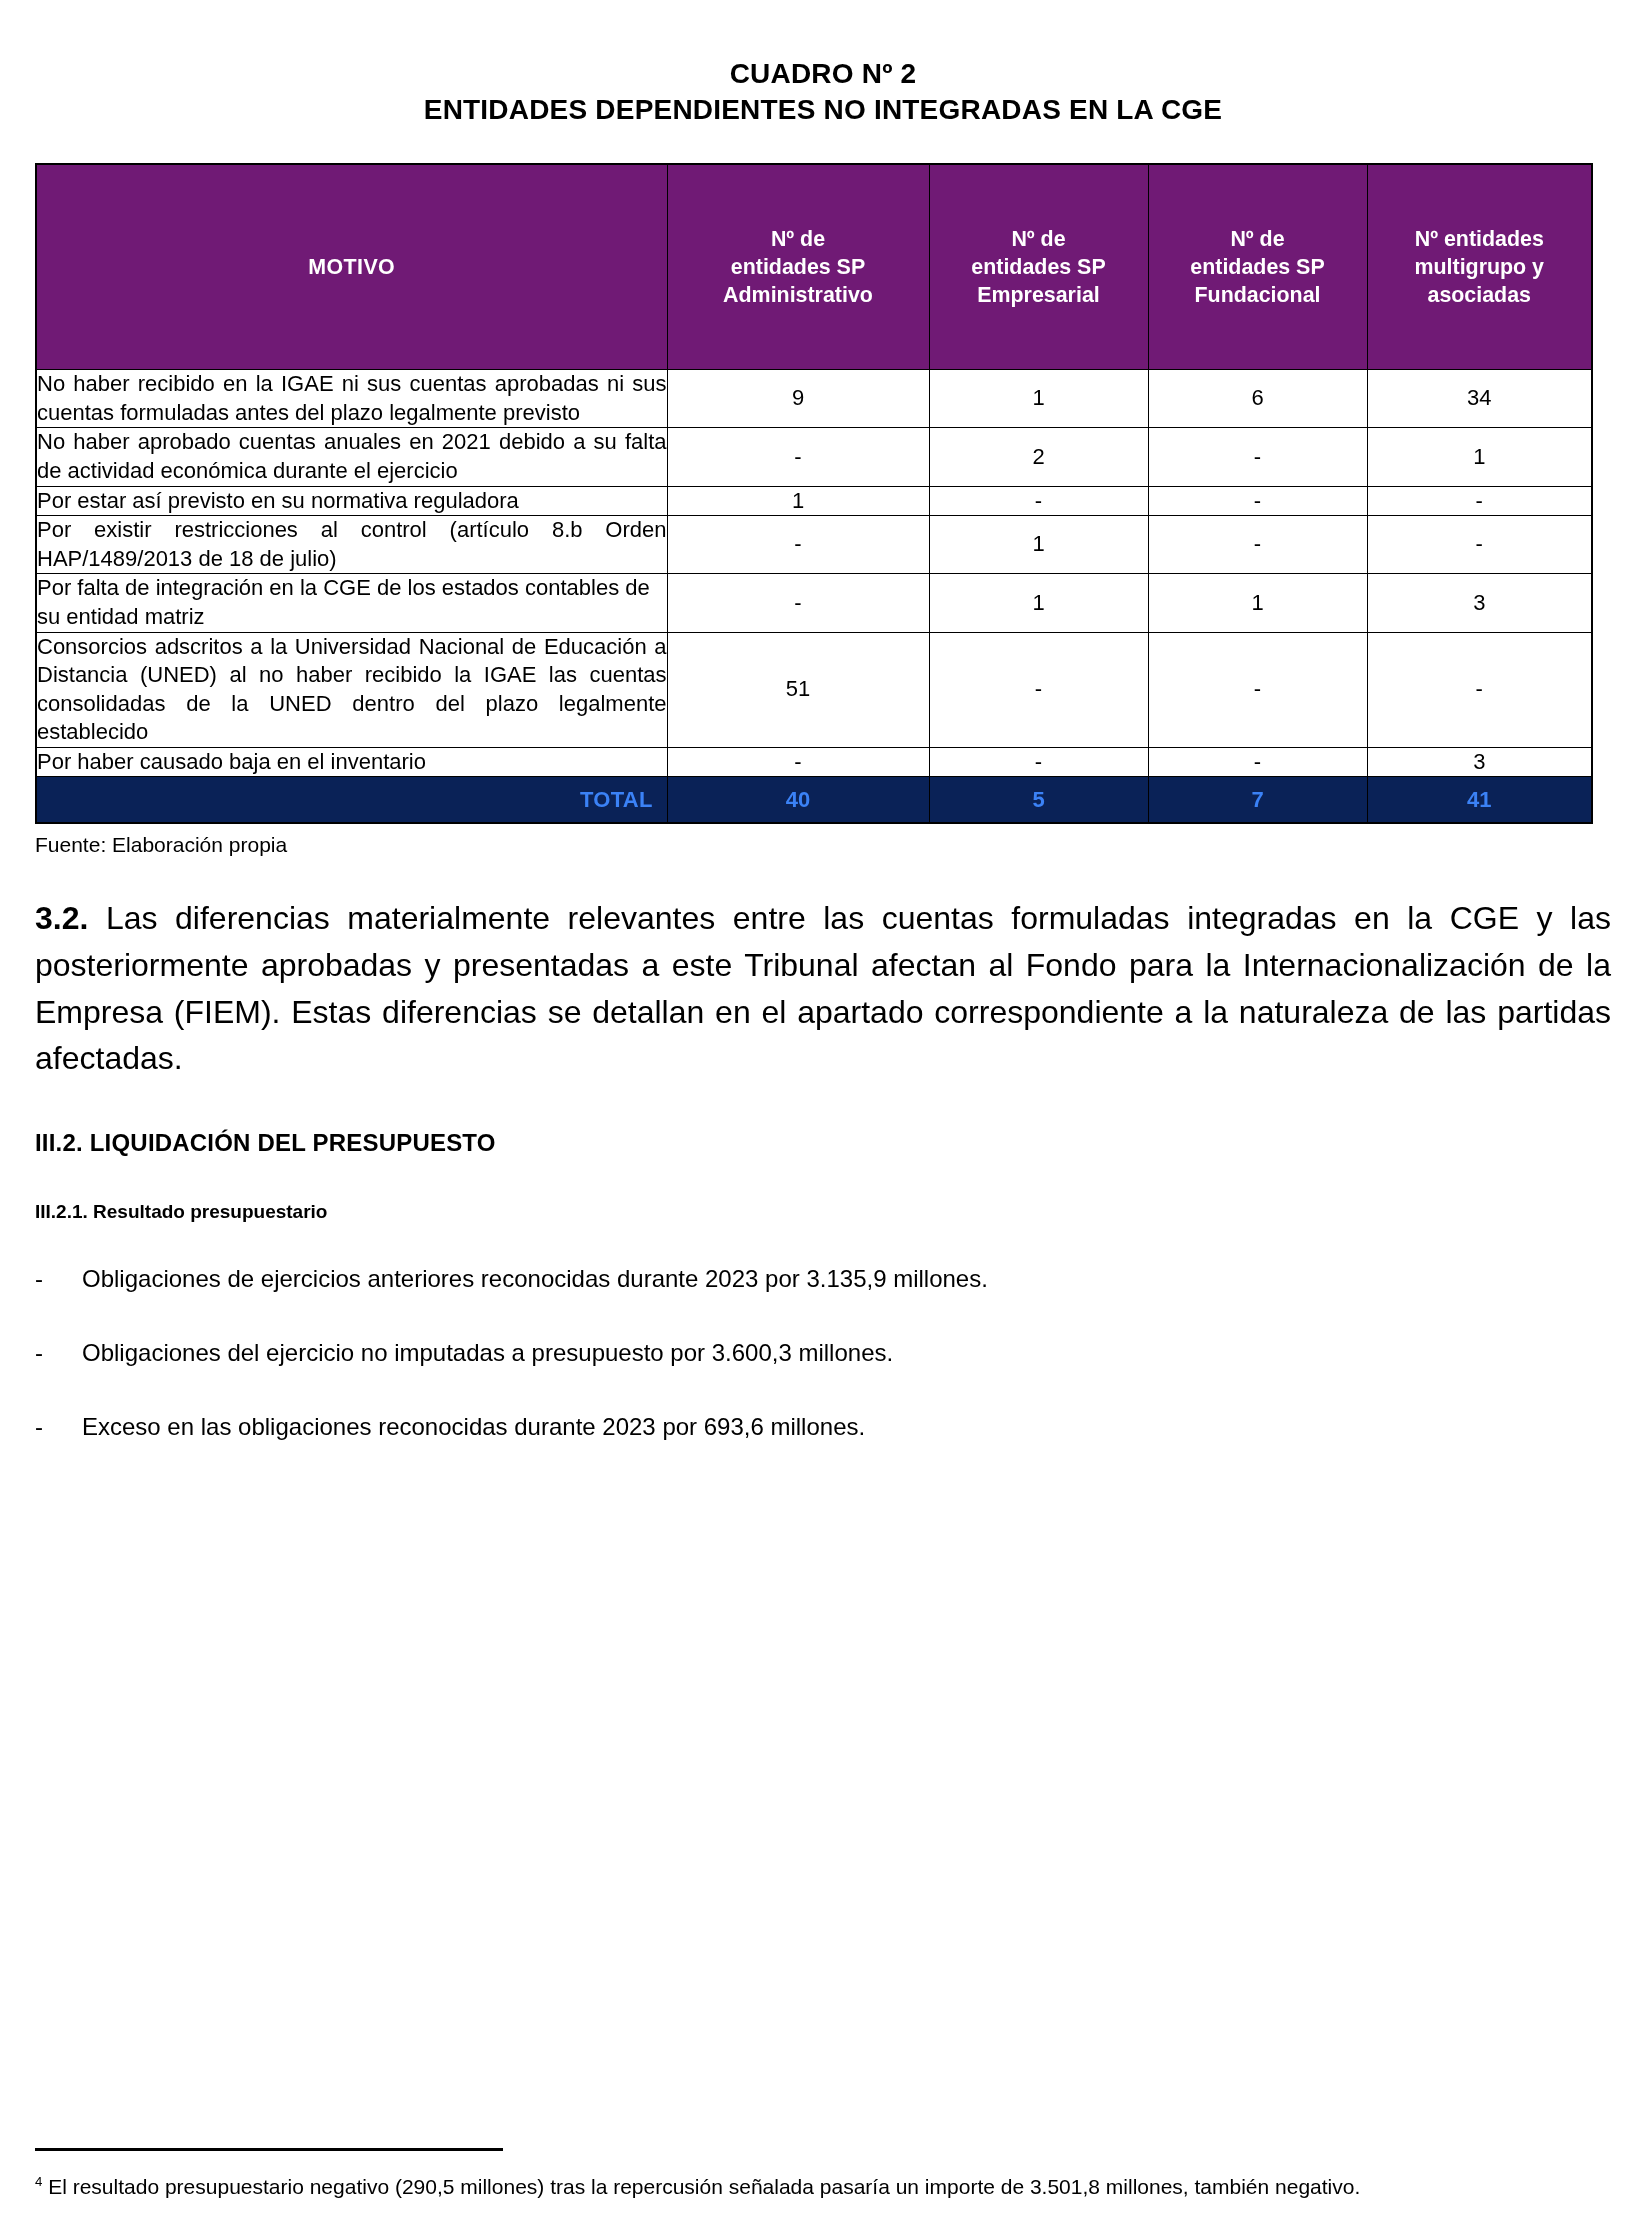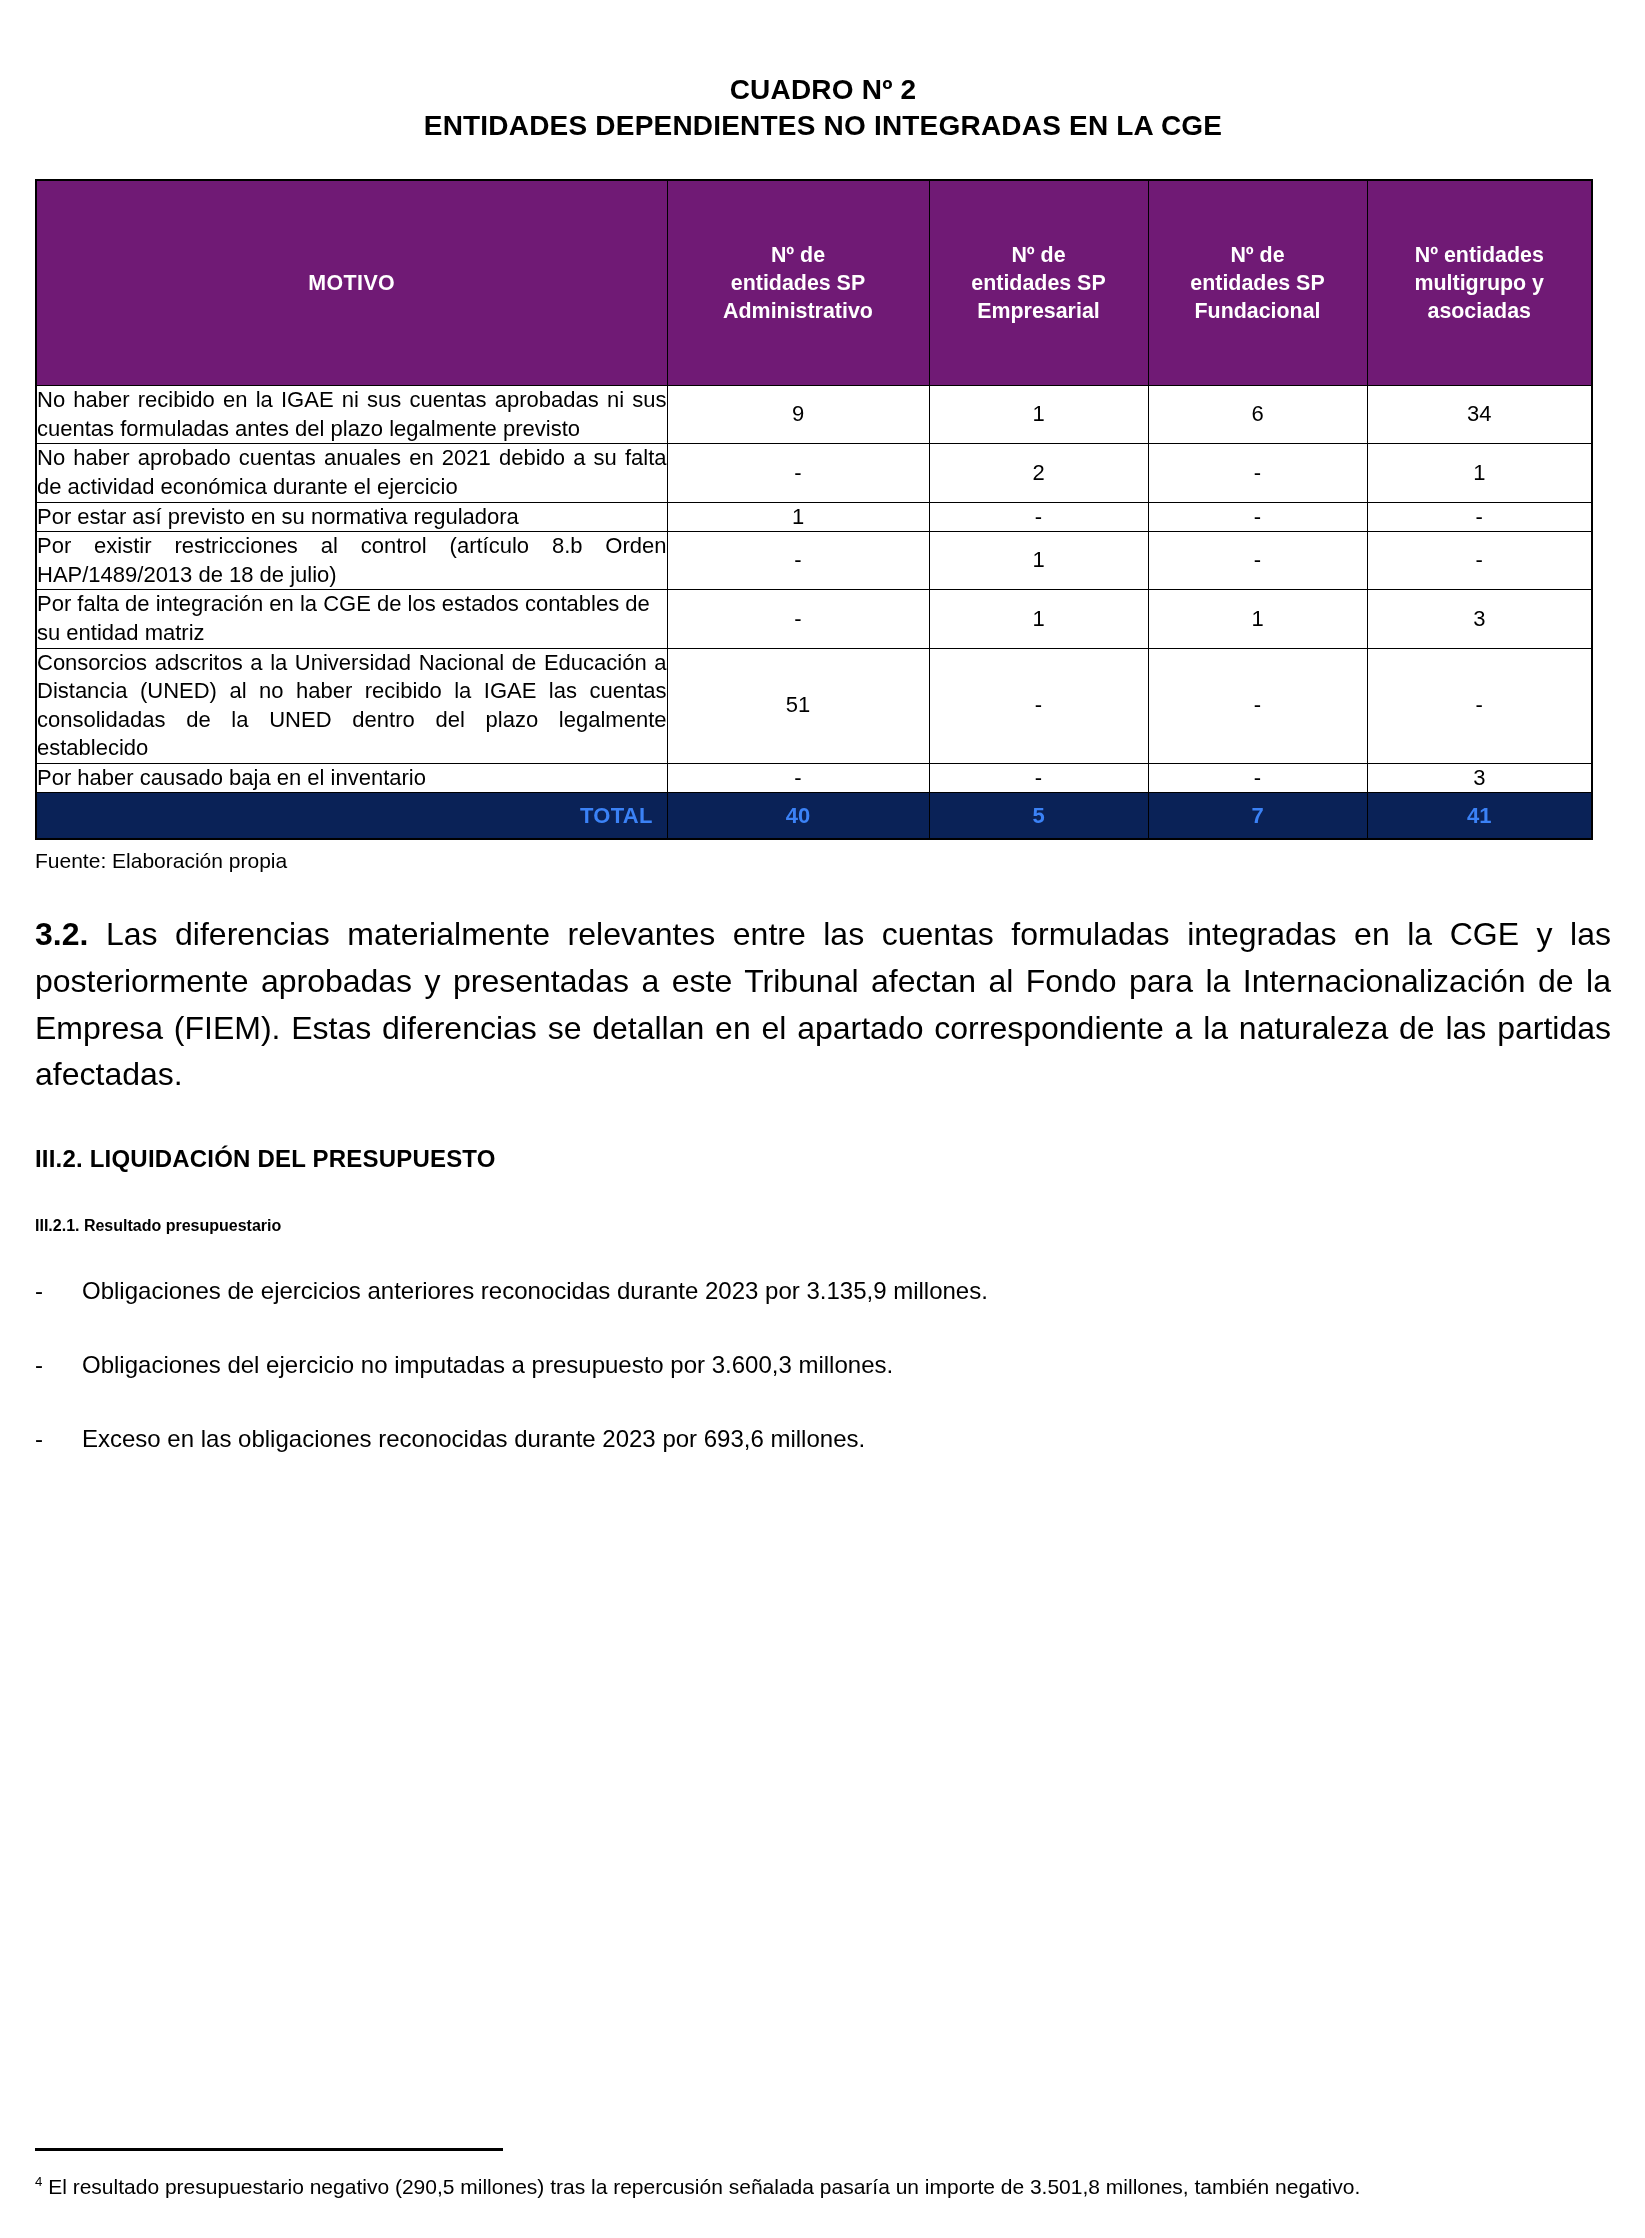--- a/index.html
+++ b/index.html
@@ -11,21 +11,21 @@
   body {
     font-family: "Liberation Sans", sans-serif;
     color: #000000;
   }
   .page {
     position: relative;
     width: 1646px;
     height: 2239px;
     background: #ffffff;
     box-sizing: border-box;
-    padding: 16px 35px;
+    padding: 0 35px;
     overflow: hidden;
   }
 
   
   .doc-title {
     text-align: center;
     font-size: 28px;
     font-weight: bold;
     line-height: 1.28;
     padding-top: 56px;
@@ -119,21 +119,21 @@
     margin-top: 37px;
   }
   .para b { font-weight: bold; }
   .heading1 {
     font-size: 24px;
     font-weight: bold;
     margin-top: 47px;
     letter-spacing: 0.2px;
   }
   .heading2 {
-    font-size: 16px;
+    font-size: 19px;
     font-weight: bold;
     margin-top: 44px;
   }
   sup {
     font-size: 0.63em;
     vertical-align: super;
     line-height: 0;
   }
 
   ul.bullets {

